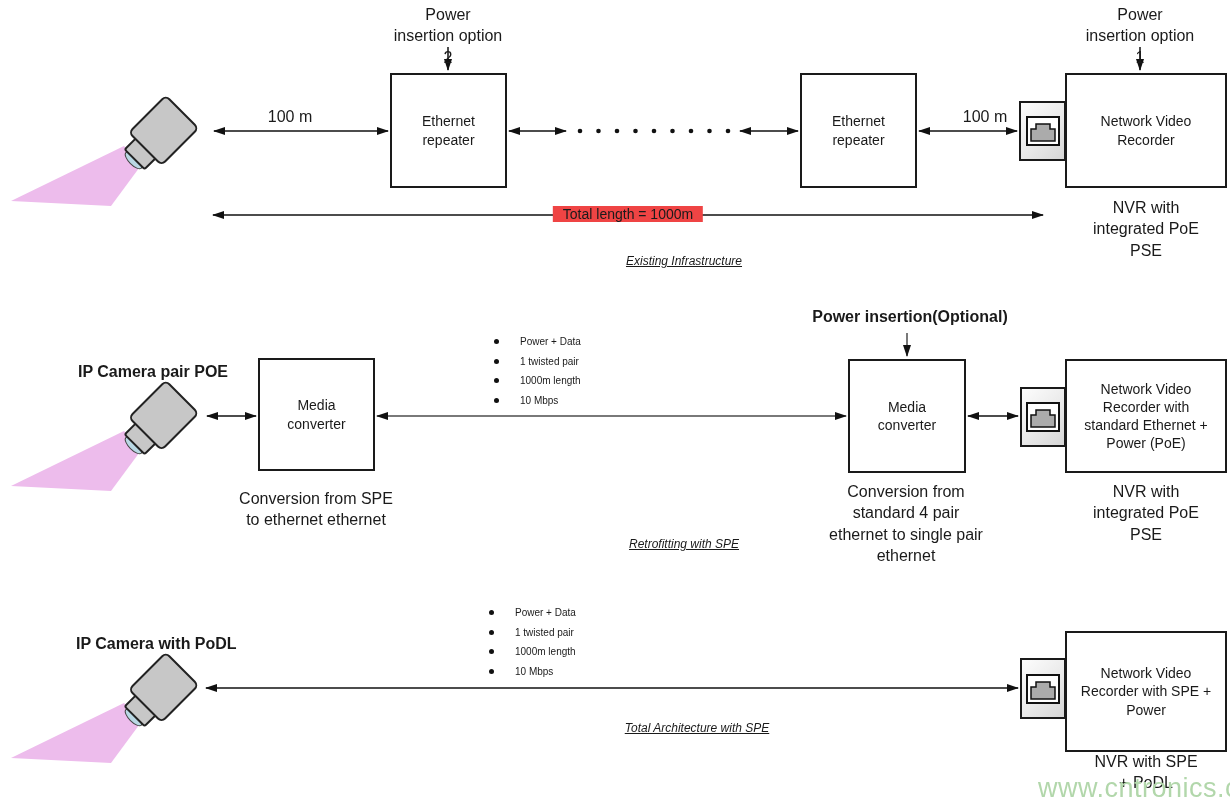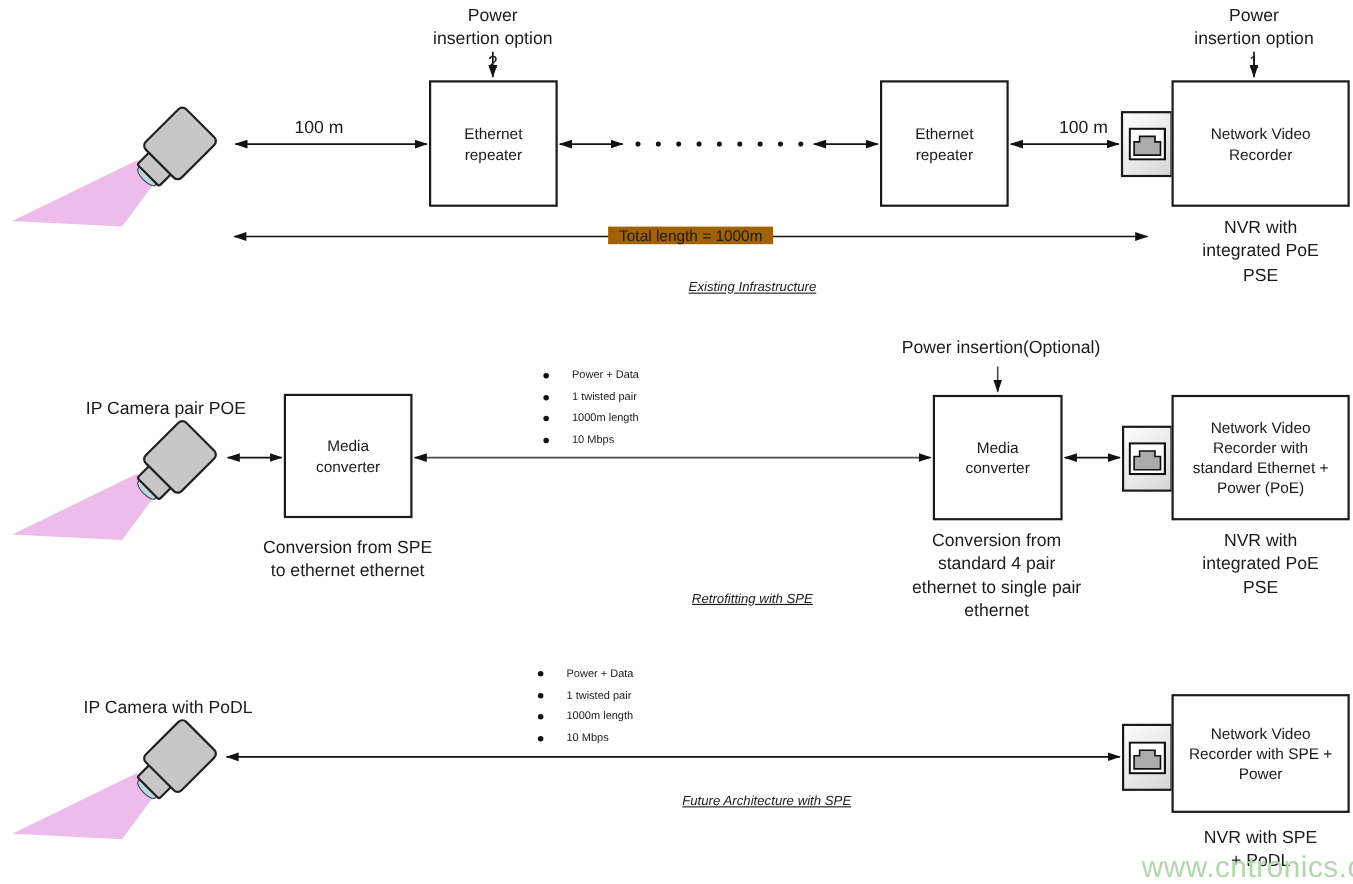--- a/index.html
+++ b/index.html
@@ -18,28 +18,28 @@
   }
   .box .inner{display:block;}
   .jack{
     position:absolute;z-index:2;background:linear-gradient(135deg,#fdfdfd 0%,#e9e9e9 55%,#d6d6d6 100%);
     border:2px solid #1a1a1a;box-sizing:border-box;
     display:flex;align-items:center;justify-content:center;
   }
   .camera{position:absolute;z-index:1;}
   .cambody{fill:#c7c7c7;stroke:#222;stroke-width:2px;}
   .lbl{position:absolute;z-index:3;font-size:16px;line-height:1.33;text-align:center;}
-  .nowrap{white-space:nowrap;text-align:left;}
+  .nowrap{white-space:nowrap;text-align:left;font-weight:bold;}
   .cx{transform:translateX(-50%);}
   .title{
     position:absolute;z-index:3;font-size:12px;font-style:italic;
     text-decoration:underline;white-space:nowrap;transform:translateX(-50%);
   }
   .totallbl{
-    position:absolute;z-index:3;font-size:14px;background:#a16207;padding:0 10px;
+    position:absolute;z-index:3;font-size:14px;background:#ef4444;padding:0 10px;
     transform:translateX(-50%);white-space:nowrap;
   }
   ul.bullets{position:absolute;z-index:3;list-style:none;margin:0;padding:0;}
   ul.bullets li{display:flex;align-items:center;height:19.5px;font-size:10px;}
   ul.bullets .dot{width:5px;height:5px;border-radius:50%;background:#111;margin-right:21px;flex:none;}
   .watermark{
     position:absolute;z-index:4;font-size:27px;color:#b2d7ab;white-space:nowrap;letter-spacing:.5px;
   }
 </style>
 </head>
@@ -211,21 +211,21 @@
       </li>
   </ul>
 
   <div class="jack" style="left:1020px;top:658px;width:46px;height:61px">
     <svg width="34" height="30" viewBox="0 0 34 30">
       <rect x="1" y="1" width="32" height="28" fill="#fff" stroke="#111" stroke-width="2"></rect>
       <polygon points="5,25 5,13 10,13 10,8 24,8 24,13 29,13 29,25" fill="#ababab" stroke="#111" stroke-width="1.5"></polygon>
     </svg>
   </div>
 
-  <div class="box" style="left:1065px;top:631px;width:162px;height:108px">
+  <div class="box" style="left:1065px;top:631px;width:162px;height:121px">
     <span class="inner" style="max-width:135px">Network Video Recorder with SPE + Power</span>
   </div>
 
-  <div class="title" style="left:697px;top:721px">Future Architecture with SPE</div>
+  <div class="title" style="left:697px;top:721px">Total Architecture with SPE</div>
   <div class="lbl" style="left:1091px;top:751px;width:110px">NVR with SPE + PoDL</div>
   <div class="watermark" style="left:1038px;top:773px">www.cntronics.com</div>
 
 </div>
 
 </body></html>

